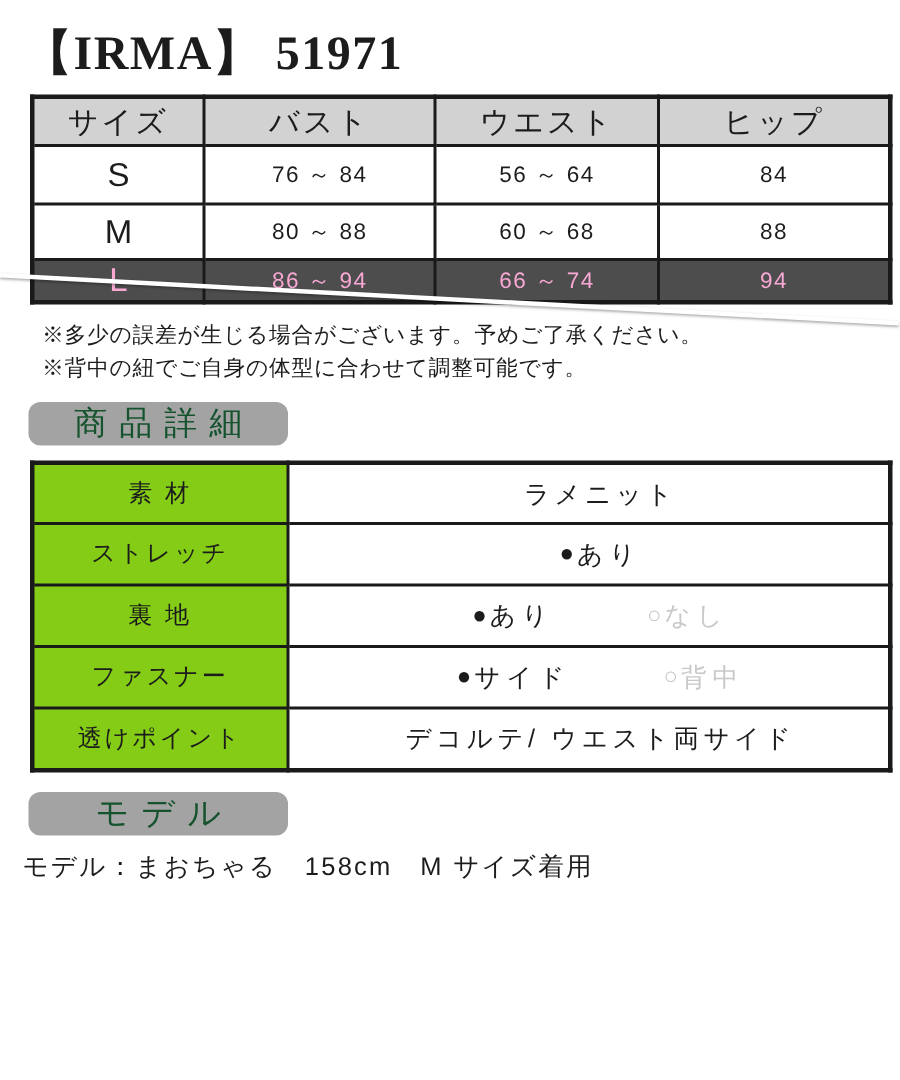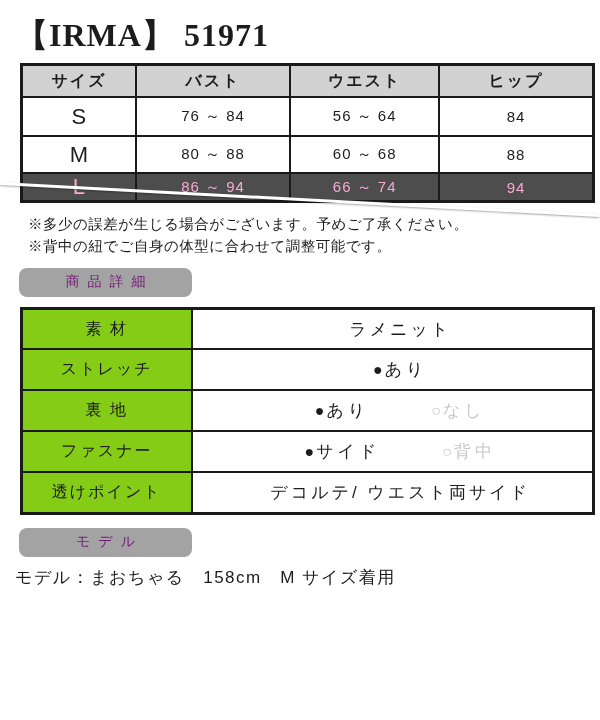--- a/index.html
+++ b/index.html
@@ -31,22 +31,22 @@
     border: 3px solid #1a1a1a;
   }
   .size-table th, .size-table td {
     border: 2px solid #1a1a1a;
     text-align: center;
     vertical-align: middle;
     padding: 0;
   }
   .size-table th {
     background: #d2d2d2;
-    font-weight: bold;
-    font-size: 16px;
+    font-weight: normal;
+    font-size: 20px;
     letter-spacing: 2px;
     height: 33px;
   }
   .size-table .col-size  { width: 20%; }
   .size-table .col-bust  { width: 27%; }
   .size-table .col-waist { width: 26%; }
   .size-table .col-hip   { width: 27%; }
   .size-table td { font-size: 15px; letter-spacing: 1px; }
   .size-table td.size-letter { font-size: 22px; letter-spacing: 0; }
   .row-s td { height: 39px; }
@@ -73,23 +73,23 @@
     letter-spacing: 0.5px;
   }
 
   
   .section-badge {
     display: flex;
     align-items: center;
     justify-content: center;
     width: 173px; height: 29px;
     background: #a3a3a3;
-    color: #701a75;
+    color: #14532d;
     border-radius: 8px;
-    font-size: 14px;
+    font-size: 22px;
     letter-spacing: 8px;
     padding-left: 8px; 
   }
   .badge-details { margin: 10px 0 0 19px; }
   .badge-model   { margin: 13px 0 0 19px; }
 
   
   .details-table {
     width: 575px;
     margin: 10px 0 0 20px;

